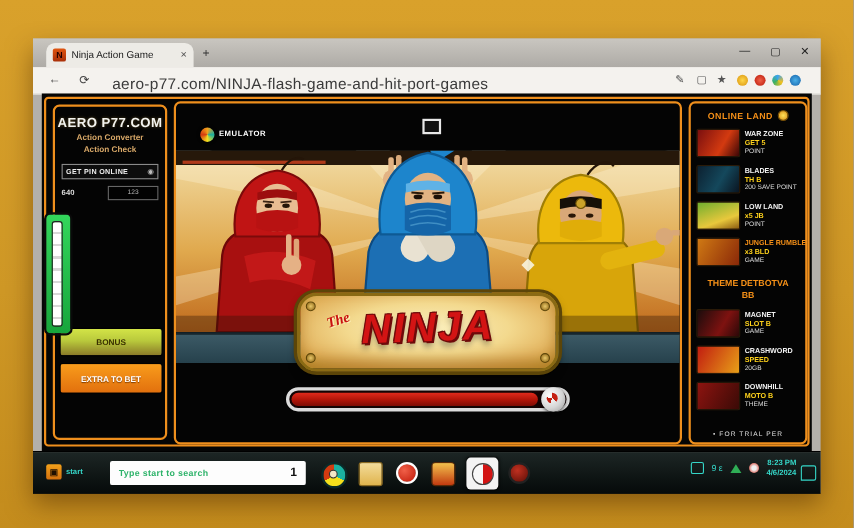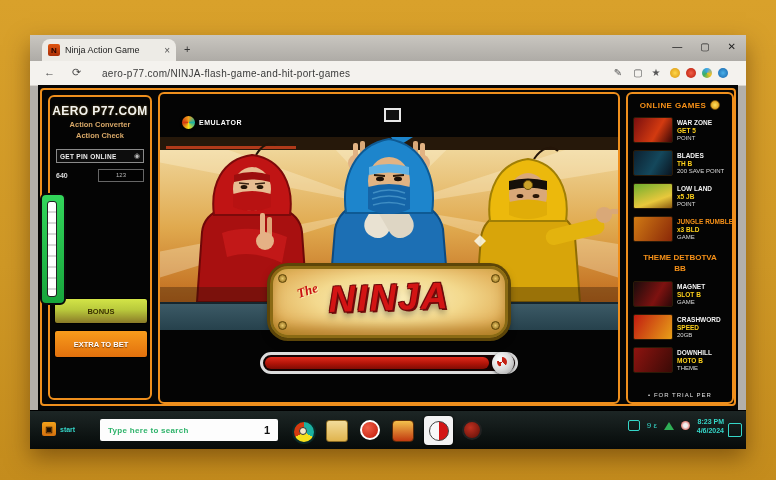--- a/index.html
+++ b/index.html
@@ -15,21 +15,21 @@
        border-radius:8px 8px 0 0;display:flex;align-items:center;gap:5px;padding:0 6px;box-sizing:border-box;}
   .favicon{width:12px;height:12px;border-radius:2px;background:linear-gradient(#e05510,#a92f08);
            display:flex;align-items:center;justify-content:center;color:#200;font-size:8px;font-weight:bold;}
   .tab-title{font-size:9px;color:#222;white-space:nowrap;overflow:hidden;flex:1;}
   .tab-close{font-size:10px;color:#555;}
   .newtab{position:absolute;left:154px;top:8px;font-size:11px;color:#333;}
   .win-controls{position:absolute;right:10px;top:6px;display:flex;gap:18px;font-size:10px;color:#222;}
   .toolbar{position:absolute;left:0;top:26px;width:100%;height:24px;background:#f4f2ee;
            border-bottom:1px solid #d8d5cf;}
   .nav-glyph{position:absolute;top:5px;font-size:11px;color:#444;}
-  .urltext{position:absolute;left:72px;top:7px;font-size:10px;color:#3a3a3a;letter-spacing:.3px;
+  .urltext{position:absolute;left:72px;top:7px;font-size:14px;color:#3a3a3a;letter-spacing:.3px;
            white-space:nowrap;max-width:460px;overflow:hidden;}
   .tb-icon{position:absolute;top:6px;width:12px;height:12px;color:#555;font-size:10px;line-height:12px;text-align:center;}
   .ext-dot{position:absolute;top:7px;width:10px;height:10px;border-radius:50%;}
   
   .page{position:absolute;left:8px;top:50px;width:700px;height:325px;background:#050505;}
   .page-frame{position:absolute;left:2px;right:2px;top:3px;bottom:4px;border:2px solid #ef8f1d;border-radius:4px;}
   .panel{position:absolute;border:2px solid #ef8f1d;border-radius:6px;background:#040404;box-sizing:border-box;}
   .panel-left{left:10px;top:10px;width:104px;height:305px;text-align:center;}
   .logo{margin-top:7px;font-size:12px;font-weight:bold;color:#f3f3ef;letter-spacing:.4px;
         text-shadow:0 0 3px rgba(255,200,80,.35);}
@@ -293,21 +293,21 @@
         </div>
 
         <div class="loading">
           <div class="fill"></div>
           <div class="knob"></div>
         </div>
       </div>
 
       <div class="panel panel-right">
         <div class="rs-header">
-          <span>ONLINE GAMES</span>
+          <span>ONLINE LAND</span>
           <span class="rs-badge"></span>
         </div>
 
         <div class="rs-item">
           <span class="thumb t0"></span>
           <span class="rs-lines">
             <span class="rs-title">WAR ZONE</span>
             <span class="rs-sub">GET 5</span>
             <span class="rs-extra">POINT</span>
           </span>
@@ -370,21 +370,21 @@
         <div class="rs-footer">• FOR TRIAL PER</div>
       </div>
     </div>
 
     <div class="taskbar">
       <div class="start">
         <span class="start-ico">▣</span>
         <span class="start-label">start</span>
       </div>
       <div class="tsearch">
-        <span class="tsearch-text">Type here to search</span>
+        <span class="tsearch-text">Type start to search</span>
         <span class="tsearch-badge">1</span>
       </div>
       <span class="task-ico ico-chrome"></span>
       <span class="task-ico ico-folder"></span>
       <span class="task-ico ico-red"></span>
       <span class="task-ico ico-burger"></span>
       <span class="task-active">
         <span class="inner"></span>
       </span>
       <span class="task-ico ico-dark"></span>

